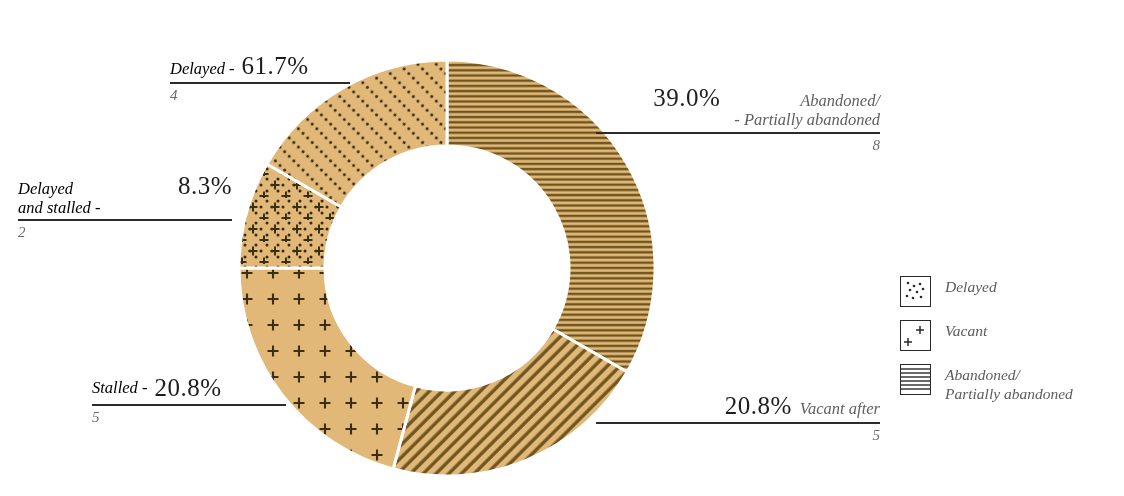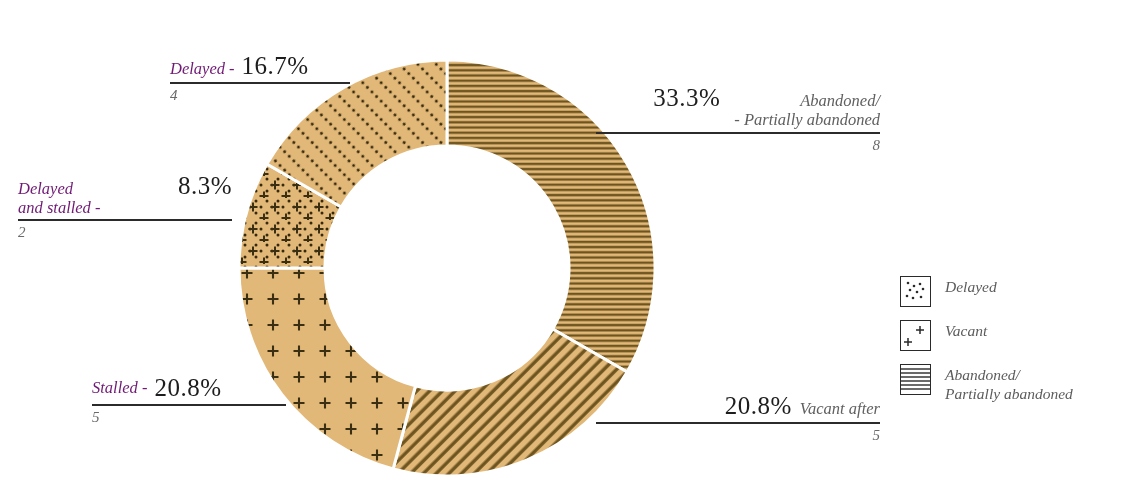--- a/index.html
+++ b/index.html
@@ -32,21 +32,21 @@
     white-space: nowrap;
   }
   .callout .rule {
     border-bottom: 2px solid #2b2b2b;
     height: 0;
     margin-top: 2px;
   }
   .cat {
     font-style: italic;
     font-size: 16.5px;
-    color: #701a75;
+    color: #000000;
     line-height: 1.16;
   }
   .cat-block {
     font-style: italic;
     font-size: 16.5px;
     color: #606060;
     line-height: 1.18;
     text-align: right;
   }
   .pct {
@@ -159,29 +159,29 @@
         <path d="M 239 268 A 208 208 0 0 1 266.8667160128368 163.99999999999997
                L 341.3449007382985 207 A 122 122 0 0 0 325 268 Z" fill="url(#pat-dots-plus)" stroke="#ffffff" stroke-width="3"></path>
         <path d="M 266.8667160128368 163.99999999999997 A 208 208 0 0 1 446.99999999999994 60
                L 447 146 A 122 122 0 0 0 341.3449007382985 207 Z" fill="url(#pat-dots)" stroke="#ffffff" stroke-width="3"></path>
       </g>
   </svg>
 
   <div class="callout" id="callout-delayed">
     <div class="row">
       <span class="cat">Delayed -</span>
-      <span class="pct">16.7%</span>
+      <span class="pct">61.7%</span>
     </div>
     <div class="rule"></div>
     <div class="count">4</div>
   </div>
 
   <div class="callout" id="callout-abandoned">
     <div class="row">
-      <span class="pct">33.3%</span>
+      <span class="pct">39.0%</span>
       <span class="cat-block">
         <span>Abandoned/</span><br>
         <span>- Partially abandoned</span>
       </span>
     </div>
     <div class="rule"></div>
     <div class="count right">8</div>
   </div>
 
   <div class="callout" id="callout-delayed-stall">

